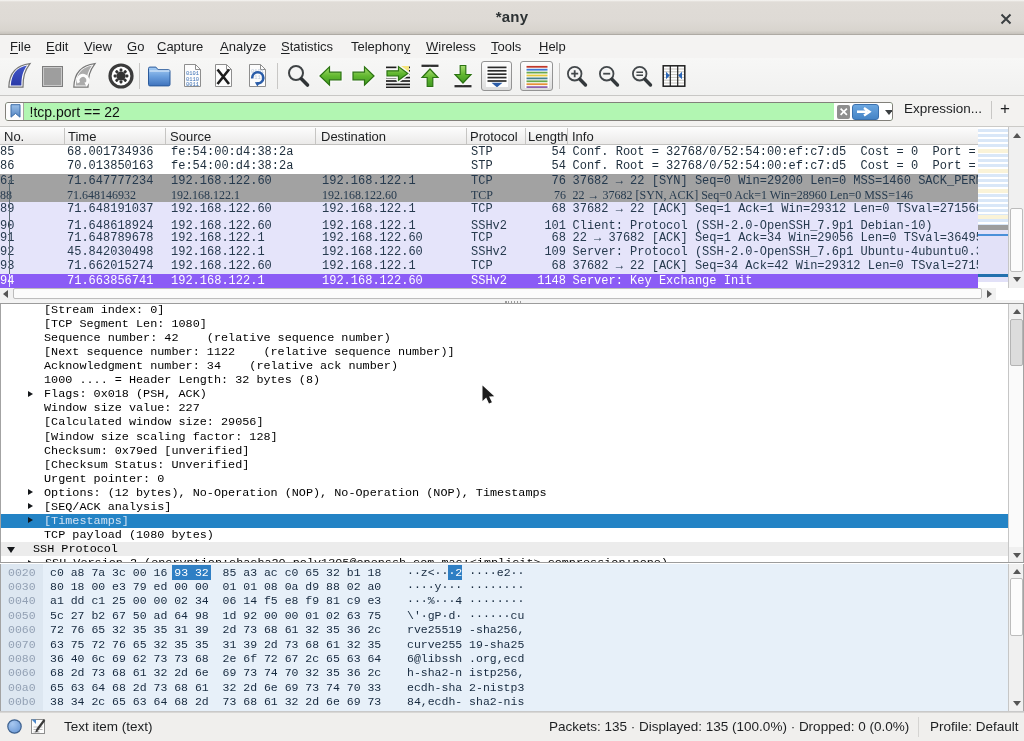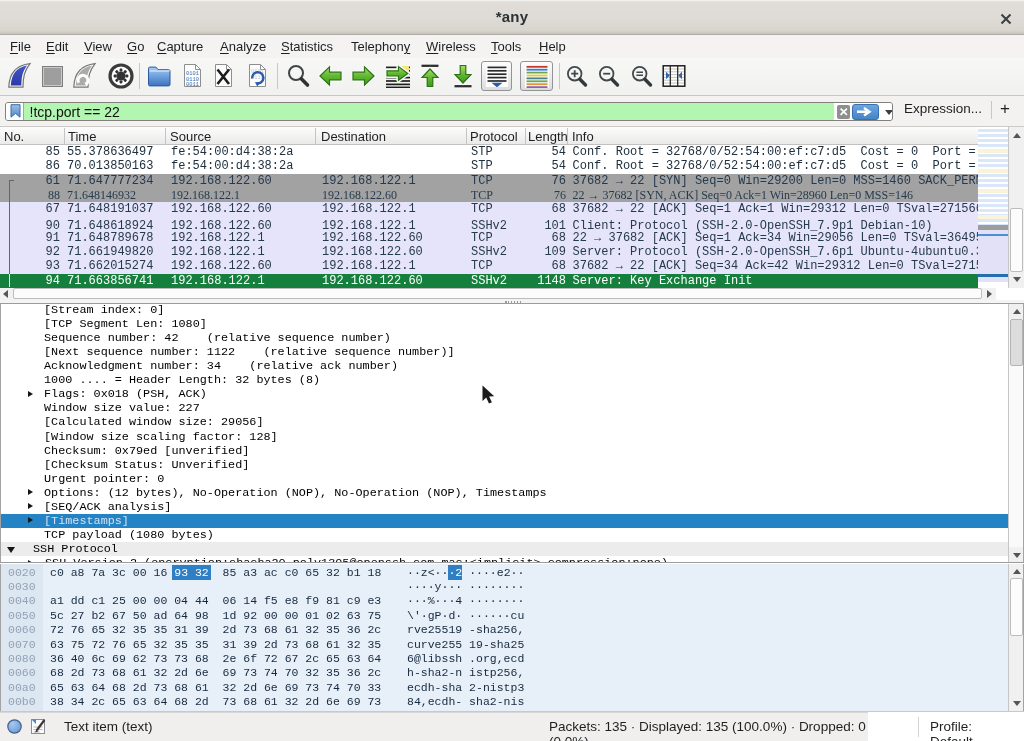--- a/index.html
+++ b/index.html
@@ -20,41 +20,41 @@
 #ffield{left:4.5px;top:5.5px;width:888px;height:19px;border:1px solid #82807a;border-radius:3px;overflow:hidden;background:#b2f6b2;}
 #fbook{left:0px;top:0px;width:18px;height:17px;background:#fdfdfd;border-right:1px solid #a8a6a0;}
 #ftext{left:24px;top:1px;font-size:14px;color:#111;}
 
 #plist{left:0;top:127px;width:1024px;height:173px;background:#fff;}
 #phead{left:0;top:0;width:1024px;height:18px;background:linear-gradient(#fdfdfd,#ebeae9);border-bottom:1px solid #c2c1bf;}
 .hsep{position:absolute;top:1px;width:1px;height:16px;background:#c6c5c3;}
 .hlab{position:absolute;top:2px;font-size:13px;color:#1d1f21;}
 .prow{position:absolute;left:0;width:978px;height:14.3px;overflow:hidden;font-family:"Liberation Mono",monospace;font-size:12px;line-height:14.3px;white-space:pre;}
 .prow span{position:absolute;top:0;}
-.c-no{left:0;width:60px;text-align:right;}
+.c-no{left:0;width:60px;}
 .c-time{left:67px;}
 .c-src{left:171px;}
 .c-dst{left:322px;}
 .c-pro{left:471px;}
 .c-len{left:503px;width:63px;text-align:right;}
 .c-inf{left:572.5px;}
 .tri{position:absolute;width:0;height:0;}
 
 #dpane{left:0;top:303px;width:1024px;height:260px;background:#fff;border-top:1px solid #9c9c9c;border-bottom:1px solid #9c9c9c;overflow:hidden;}
 .dline{position:absolute;left:0;width:1008px;height:14.08px;font-family:"Liberation Mono",monospace;font-size:11.8px;line-height:14.08px;color:#000;white-space:pre;}
 .exp{position:absolute;width:0;height:0;border-top:3.6px solid transparent;border-bottom:3.6px solid transparent;border-left:5.4px solid #2a2e31;}
 
 #hpane{left:0;top:564px;width:1024px;height:148px;background:#e7f0f9;border-bottom:1px solid #c9c9c9;overflow:hidden;}
 #hoffcol{left:0;top:0;width:43px;height:148px;background:#dde7f1;}
 .hrow{position:absolute;left:0;width:1008px;height:14.4px;font-family:"Liberation Mono",monospace;font-size:11.5px;line-height:14.4px;white-space:pre;}
 .hoff{position:absolute;left:8px;color:#93a1b4;}
 .hbytes{position:absolute;left:50px;color:#16293e;}
 .hascii{position:absolute;left:407px;color:#16293e;}
 
-#statusbar{left:0;top:712px;width:868px;height:29px;background:#f0efed;border-top:1px solid #d8d7d5;font-size:13.5px;color:#1d1f21;}
+#statusbar{left:0;top:712px;width:1024px;height:29px;background:#f0efed;border-top:1px solid #d8d7d5;font-size:13.5px;color:#1d1f21;}
 </style></head>
 <body>
 <div class="abs" id="titlebar">
     <div class="abs" id="title">*any</div>
 <svg class="abs" style="left:1000px;top:13px" width="12" height="12">
       <path d="M1.5,1.5 L10.5,10.5 M10.5,1.5 L1.5,10.5" stroke="#3a3f41" stroke-width="2"></path>
     </svg>
 </div>
 <div class="abs" id="menubar">
 <span class="mi" style="left:10px"><u>F</u>ile</span>
@@ -288,30 +288,30 @@
     <div class="hsep" style="left:64px"></div>
     <div class="hsep" style="left:165px"></div>
     <div class="hsep" style="left:315px"></div>
     <div class="hsep" style="left:466px"></div>
     <div class="hsep" style="left:525px"></div>
     <div class="hsep" style="left:567px"></div>
   </div>
   <div class="abs" id="prows">
     <div class="abs" style="left:0;top:46.6px;width:978px;height:28.6px;background:#a2a2a2;"></div>
     <div class="abs" style="left:0;top:75.2px;width:978px;height:85.8px;background:#e5e4fa;"></div>
-    <div class="prow" style="top:18px;background:#fff;color:#20303e;"><span class="c-no">85</span><span class="c-time">55.378636497</span><span class="c-src">fe:54:00:d4:38:2a</span><span class="c-pro">STP</span><span class="c-len">54</span><span class="c-inf">Conf. Root = 32768/0/52:54:00:ef:c7:d5  Cost = 0  Port = </span></div>
+    <div class="prow" style="top:18px;background:#fff;color:#20303e;"><span class="c-no">85</span><span class="c-time">68.001734936</span><span class="c-src">fe:54:00:d4:38:2a</span><span class="c-pro">STP</span><span class="c-len">54</span><span class="c-inf">Conf. Root = 32768/0/52:54:00:ef:c7:d5  Cost = 0  Port = </span></div>
     <div class="prow" style="top:32.3px;background:#fff;color:#20303e;"><span class="c-no">86</span><span class="c-time">70.013850163</span><span class="c-src">fe:54:00:d4:38:2a</span><span class="c-pro">STP</span><span class="c-len">54</span><span class="c-inf">Conf. Root = 32768/0/52:54:00:ef:c7:d5  Cost = 0  Port = </span></div>
     <div class="prow" style="top:46.6px;color:#263a4e;"><span class="c-no">61</span><span class="c-time">71.647777234</span><span class="c-src">192.168.122.60</span><span class="c-dst">192.168.122.1</span><span class="c-pro">TCP</span><span class="c-len">76</span><span class="c-inf">37682 → 22 [SYN] Seq=0 Win=29200 Len=0 MSS=1460 SACK_PERM</span></div>
     <div class="prow" style="top:60.9px;color:#263a4e;font-family:Liberation Serif, serif;"><span class="c-no">88</span><span class="c-time">71.648146932</span><span class="c-src">192.168.122.1</span><span class="c-dst">192.168.122.60</span><span class="c-pro">TCP</span><span class="c-len">76</span><span class="c-inf">22 → 37682 [SYN, ACK] Seq=0 Ack=1 Win=28960 Len=0 MSS=146</span></div>
-    <div class="prow" style="top:75.2px;color:#263a4e;"><span class="c-no">67</span><span class="c-time">71.648191037</span><span class="c-src">192.168.122.60</span><span class="c-dst">192.168.122.1</span><span class="c-pro">TCP</span><span class="c-len">68</span><span class="c-inf">37682 → 22 [ACK] Seq=1 Ack=1 Win=29312 Len=0 TSval=271566</span></div>
+    <div class="prow" style="top:75.2px;color:#263a4e;"><span class="c-no">89</span><span class="c-time">71.648191037</span><span class="c-src">192.168.122.60</span><span class="c-dst">192.168.122.1</span><span class="c-pro">TCP</span><span class="c-len">68</span><span class="c-inf">37682 → 22 [ACK] Seq=1 Ack=1 Win=29312 Len=0 TSval=271566</span></div>
     <div class="prow" style="top:92px;color:#263a4e;"><span class="c-no">90</span><span class="c-time">71.648618924</span><span class="c-src">192.168.122.60</span><span class="c-dst">192.168.122.1</span><span class="c-pro">SSHv2</span><span class="c-len">101</span><span class="c-inf">Client: Protocol (SSH-2.0-OpenSSH_7.9p1 Debian-10)</span></div>
     <div class="prow" style="top:103.8px;color:#263a4e;"><span class="c-no">91</span><span class="c-time">71.648789678</span><span class="c-src">192.168.122.1</span><span class="c-dst">192.168.122.60</span><span class="c-pro">TCP</span><span class="c-len">68</span><span class="c-inf">22 → 37682 [ACK] Seq=1 Ack=34 Win=29056 Len=0 TSval=36495</span></div>
-    <div class="prow" style="top:118.1px;color:#263a4e;"><span class="c-no">92</span><span class="c-time">71.661949820</span><span class="c-src">192.168.122.1</span><span class="c-dst">192.168.122.60</span><span class="c-pro">SSHv2</span><span class="c-len">109</span><span class="c-inf">Server: Protocol (SSH-2.0-OpenSSH_7.6p1 Ubuntu-4ubuntu0.3</span></div>
+    <div class="prow" style="top:118.1px;color:#263a4e;"><span class="c-no">92</span><span class="c-time">45.842030498</span><span class="c-src">192.168.122.1</span><span class="c-dst">192.168.122.60</span><span class="c-pro">SSHv2</span><span class="c-len">109</span><span class="c-inf">Server: Protocol (SSH-2.0-OpenSSH_7.6p1 Ubuntu-4ubuntu0.3</span></div>
     <div class="prow" style="top:132.4px;color:#263a4e;"><span class="c-no">93</span><span class="c-time">71.662015274</span><span class="c-src">192.168.122.60</span><span class="c-dst">192.168.122.1</span><span class="c-pro">TCP</span><span class="c-len">68</span><span class="c-inf">37682 → 22 [ACK] Seq=34 Ack=42 Win=29312 Len=0 TSval=2715</span></div>
-    <div class="prow" style="top:146.7px;background:#15803d;color:#fff;width:1008px;"><span class="c-no">94</span><span class="c-time">71.663856741</span><span class="c-src">192.168.122.1</span><span class="c-dst">192.168.122.60</span><span class="c-pro">SSHv2</span><span class="c-len">1148</span><span class="c-inf">Server: Key Exchange Init</span></div>
+    <div class="prow" style="top:146.7px;background:#8b5cf6;color:#fff;width:1008px;"><span class="c-no">94</span><span class="c-time">71.663856741</span><span class="c-src">192.168.122.1</span><span class="c-dst">192.168.122.60</span><span class="c-pro">SSHv2</span><span class="c-len">1148</span><span class="c-inf">Server: Key Exchange Init</span></div>
     <div class="abs" style="left:9px;top:53px;width:5px;height:1px;background:#5a6a72;"></div>
     <div class="abs" style="left:9px;top:53px;width:1px;height:94px;background:#5a6a72;"></div>
     <div class="abs" style="left:9px;top:147px;width:1px;height:13px;background:#e8f0f8;"></div>
   </div>
   <div class="abs" id="minimap" style="left:978px;top:0px;width:30px;height:161px;background:repeating-linear-gradient(#ffffff 0 2.5px,#d9e7f8 2.5px 5px);">
     <div class="abs" style="left:0;top:22px;width:30px;height:4px;background:#faf3d8;"></div>
     <div class="abs" style="left:0;top:42px;width:30px;height:4px;background:#faf3d8;"></div>
     <div class="abs" style="left:0;top:62px;width:30px;height:4px;background:#faf3d8;"></div>
     <div class="abs" style="left:0;top:88px;width:30px;height:4px;background:#faf3d8;"></div>
     <div class="abs" style="left:0;top:98px;width:30px;height:5px;background:#9d9d9d;"></div>
@@ -373,22 +373,22 @@
     <div class="abs" style="left:0;top:243px;width:15px;height:16px;background:#f0f0f0;"></div>
     <div class="tri" style="left:4px;top:249px;border-left:4px solid transparent;border-right:4px solid transparent;border-top:5px solid #555;"></div>
   </div>
 </div>
 <div class="abs" id="hpane">
   <div class="abs" style="left:0;top:0;width:1px;height:147px;background:#a3a3a3;z-index:9"></div>
   <div class="abs" style="left:1023px;top:0;width:1px;height:147px;background:#a3a3a3;z-index:9"></div>
   <div class="abs" id="hoffcol"></div>
   <div class="abs" id="hrows">
     <div class="hrow" style="top:1.5px;"><span class="hoff">0020</span><span class="hbytes">c0 a8 7a 3c 00 16 <span style="background:#2f7fc4;color:#fff;padding:1px 2px;margin:-1px -2px;">93 32</span>  85 a3 ac c0 65 32 b1 18</span><span class="hascii">··z&lt;··<span style="background:#2f7fc4;color:#fff;padding:1px 0;">·2</span> ····e2··</span></div>
-    <div class="hrow" style="top:15.9px;"><span class="hoff">0030</span><span class="hascii">····y··· ········</span></div>
-    <div class="hrow" style="top:30.3px;"><span class="hoff">0040</span><span class="hbytes">a1 dd c1 25 00 00 04 44  06 14 f5 e8 f9 81 c9 e3</span><span class="hascii">···%···4 ········</span></div>
+    <div class="hrow" style="top:15.9px;"><span class="hoff">0030</span><span class="hbytes">80 18 00 e3 79 ed 00 00  01 01 08 0a d9 88 02 a0</span><span class="hascii">····y··· ········</span></div>
+    <div class="hrow" style="top:30.3px;"><span class="hoff">0040</span><span class="hbytes">a1 dd c1 25 00 00 02 34  06 14 f5 e8 f9 81 c9 e3</span><span class="hascii">···%···4 ········</span></div>
     <div class="hrow" style="top:44.7px;"><span class="hoff">0050</span><span class="hbytes">5c 27 b2 67 50 ad 64 98  1d 92 00 00 01 02 63 75</span><span class="hascii">\'·gP·d· ······cu</span></div>
     <div class="hrow" style="top:59.1px;"><span class="hoff">0060</span><span class="hbytes">72 76 65 32 35 35 31 39  2d 73 68 61 32 35 36 2c</span><span class="hascii">rve25519 -sha256,</span></div>
     <div class="hrow" style="top:73.5px;"><span class="hoff">0070</span><span class="hbytes">63 75 72 76 65 32 35 35  31 39 2d 73 68 61 32 35</span><span class="hascii">curve255 19-sha25</span></div>
     <div class="hrow" style="top:87.9px;"><span class="hoff">0080</span><span class="hbytes">36 40 6c 69 62 73 73 68  2e 6f 72 67 2c 65 63 64</span><span class="hascii">6@libssh .org,ecd</span></div>
     <div class="hrow" style="top:102.3px;"><span class="hoff">0060</span><span class="hbytes">68 2d 73 68 61 32 2d 6e  69 73 74 70 32 35 36 2c</span><span class="hascii">h-sha2-n istp256,</span></div>
     <div class="hrow" style="top:116.7px;"><span class="hoff">00a0</span><span class="hbytes">65 63 64 68 2d 73 68 61  32 2d 6e 69 73 74 70 33</span><span class="hascii">ecdh-sha 2-nistp3</span></div>
     <div class="hrow" style="top:131.1px;"><span class="hoff">00b0</span><span class="hbytes">38 34 2c 65 63 64 68 2d  73 68 61 32 2d 6e 69 73</span><span class="hascii">84,ecdh- sha2-nis</span></div>
   </div>
   <div class="abs" id="hvscroll" style="left:1008px;top:0;width:16px;height:147px;background:#f0f0f0;border-left:1px solid #c6c6c6;">
     <div class="tri" style="left:4px;top:5px;border-left:4px solid transparent;border-right:4px solid transparent;border-bottom:5px solid #555;"></div>

